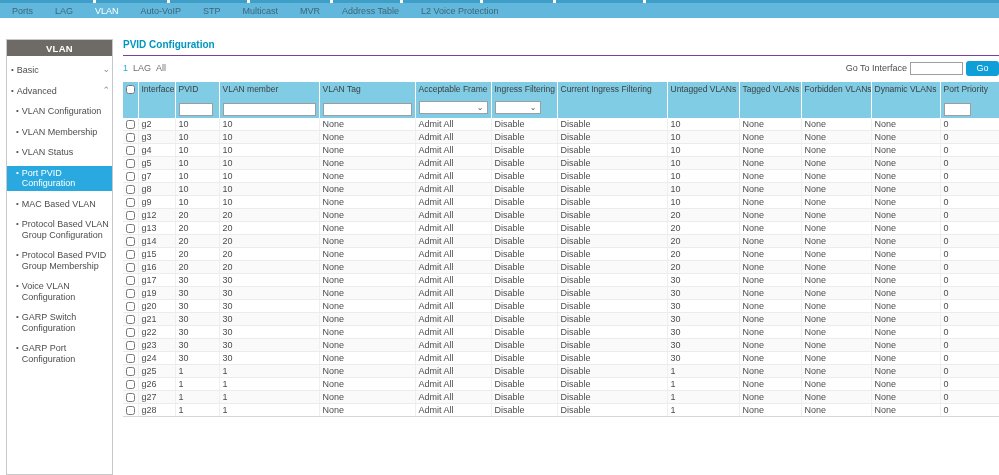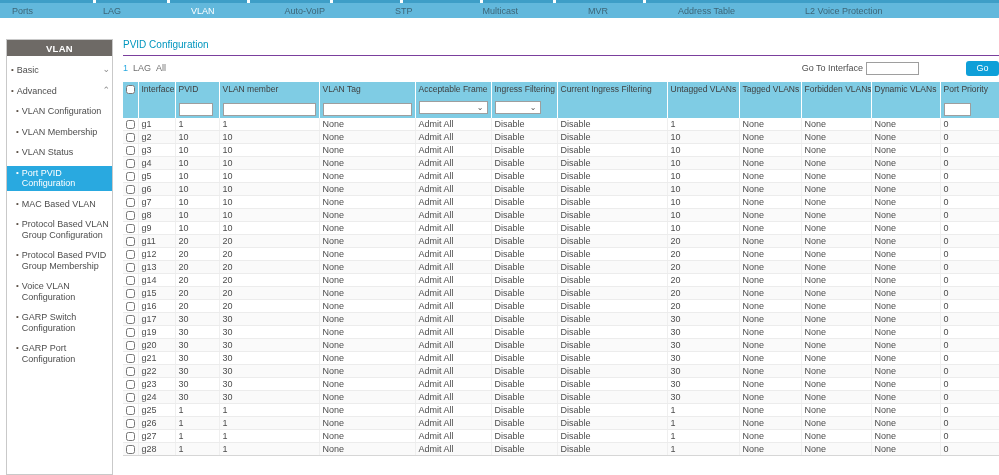--- a/index.html
+++ b/index.html
@@ -7,21 +7,21 @@
   .screen{
     position:relative; width:999px; height:475px; overflow:hidden;
     font-family:"Liberation Sans", sans-serif; background:#fff;
   }
   
   .top-strip{ position:absolute; top:0; left:0; width:999px; height:3px; background:#3e9ec7; }
   .tick{ position:absolute; top:0; width:3px; height:3px; background:#fff; }
   
   .top-nav{
     position:absolute; top:3px; left:0; width:999px; height:15px;
-    background:#62b8dc; display:flex; align-items:center; padding-left:12px;gap:48px;
+    background:#62b8dc; display:flex; align-items:center; padding-left:12px;
   }
   .nav-item{ font-size:9px; color:#3d6577; padding:0 11px 0 0; margin-right:11px; cursor:pointer; white-space:nowrap; }
   .nav-item.active{ color:#ffffff; }
   
   .sidebar{
     position:absolute; left:6px; top:39px; width:107px; bottom:0;
     border:1px solid #c9c9c9; background:#fff;
   }
   .sidebar-header{
     height:16px; background:#6e6a66; color:#fff; font-size:9.5px; font-weight:bold;
@@ -33,29 +33,29 @@
     font-size:9px; line-height:10.5px; color:#4d4d4d; cursor:pointer;
   }
   .side-item.sub{ padding-left:9px; }
   .side-item .bullet{ margin-right:3px; font-size:8px; line-height:10px; color:#5d5248; flex:0 0 auto; }
   .side-item .lbl{ flex:1 1 auto; }
   .side-item .chev{ margin-left:auto; color:#8a8a8a; font-size:9px; line-height:9px; flex:0 0 auto; }
   .side-item.selected{ background:#29a9e0; color:#fff; }
   .side-item.selected .bullet{ color:#fff; }
   
   .content{ position:absolute; left:123px; top:38px; width:876px; }
-  .page-title{ font-size:10px; color:#0096be; padding:1px 0 5px; border-bottom:1px solid #7b3f9d; }
+  .page-title{ font-size:10px; color:#0096be; padding:1px 0 5px; border-bottom:1px solid #7b3f9d;font-weight:bold; }
   .toolbar{ height:22px; display:flex; justify-content:space-between; align-items:center; margin-top:1px; }
   .unit-links{ font-size:9px; color:#707070; display:flex; gap:5px; }
   .unit-links .active{ color:#29a9e0; }
   .goto{ display:flex; align-items:center; gap:3px; font-size:9px; color:#4d4d4d; }
   .goto input{ width:53px; height:13px; border:1px solid #9e9e9e; font-size:9px; padding:0 2px; }
   .go-btn{
     width:33px; height:15px; background:#0f9fd8; color:#fff; border:none; border-radius:3px;
-    font-size:9px; line-height:14px; text-align:center; cursor:pointer; font-family:inherit;margin-left:44px;
+    font-size:9px; line-height:14px; text-align:center; cursor:pointer; font-family:inherit;
   }
   
   table{ border-collapse:collapse; table-layout:fixed; width:876px; margin-top:3px; }
   thead th{
     background:#7fcce4; font-size:8.5px; font-weight:normal; color:#3f3f3f; text-align:left;
     padding:0 3px; border-right:1px solid #fff; height:14px; white-space:nowrap; overflow:hidden;
   }
   thead th:last-child{ border-right:none; }
   .filter-row td{
     background:#7fcce4; padding:2px 3px; border-right:1px solid #fff; height:20px;
@@ -246,35 +246,20 @@
           <td></td>
           <td></td>
           <td>
             <input class="f-in pp" value="" style="">
           </td>
         </tr>
       </thead>
       <tbody>
           <tr>
             <td class="cb-cell"><input type="checkbox" style=""></td>
-            <td>g1</td>
-            <td>1</td>
-            <td>1</td>
-            <td>None</td>
-            <td>Admit All</td>
-            <td>Disable</td>
-            <td>Disable</td>
-            <td>1</td>
-            <td>None</td>
-            <td>None</td>
-            <td>None</td>
-            <td>0</td>
-          </tr>
-          <tr>
-            <td class="cb-cell"><input type="checkbox" style=""></td>
             <td>g2</td>
             <td>10</td>
             <td>10</td>
             <td>None</td>
             <td>Admit All</td>
             <td>Disable</td>
             <td>Disable</td>
             <td>10</td>
             <td>None</td>
             <td>None</td>
@@ -321,35 +306,20 @@
             <td>Disable</td>
             <td>Disable</td>
             <td>10</td>
             <td>None</td>
             <td>None</td>
             <td>None</td>
             <td>0</td>
           </tr>
           <tr>
             <td class="cb-cell"><input type="checkbox" style=""></td>
-            <td>g6</td>
-            <td>10</td>
-            <td>10</td>
-            <td>None</td>
-            <td>Admit All</td>
-            <td>Disable</td>
-            <td>Disable</td>
-            <td>10</td>
-            <td>None</td>
-            <td>None</td>
-            <td>None</td>
-            <td>0</td>
-          </tr>
-          <tr>
-            <td class="cb-cell"><input type="checkbox" style=""></td>
             <td>g7</td>
             <td>10</td>
             <td>10</td>
             <td>None</td>
             <td>Admit All</td>
             <td>Disable</td>
             <td>Disable</td>
             <td>10</td>
             <td>None</td>
             <td>None</td>
@@ -374,35 +344,20 @@
           <tr>
             <td class="cb-cell"><input type="checkbox" style=""></td>
             <td>g9</td>
             <td>10</td>
             <td>10</td>
             <td>None</td>
             <td>Admit All</td>
             <td>Disable</td>
             <td>Disable</td>
             <td>10</td>
-            <td>None</td>
-            <td>None</td>
-            <td>None</td>
-            <td>0</td>
-          </tr>
-          <tr>
-            <td class="cb-cell"><input type="checkbox" style=""></td>
-            <td>g11</td>
-            <td>20</td>
-            <td>20</td>
-            <td>None</td>
-            <td>Admit All</td>
-            <td>Disable</td>
-            <td>Disable</td>
-            <td>20</td>
             <td>None</td>
             <td>None</td>
             <td>None</td>
             <td>0</td>
           </tr>
           <tr>
             <td class="cb-cell"><input type="checkbox" style=""></td>
             <td>g12</td>
             <td>20</td>
             <td>20</td>

